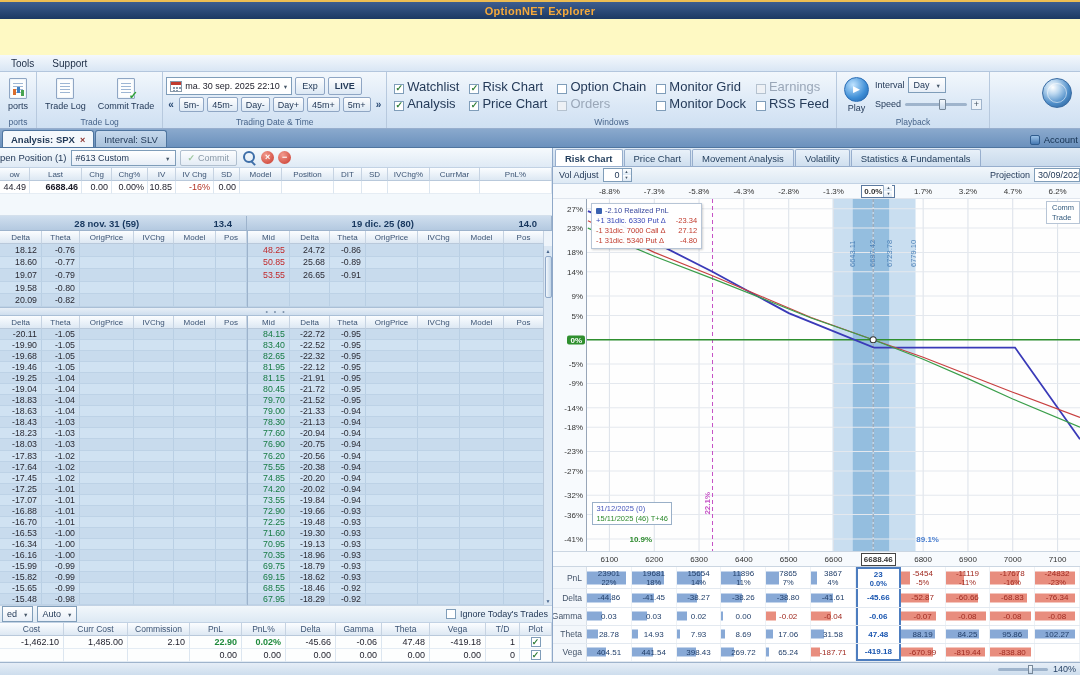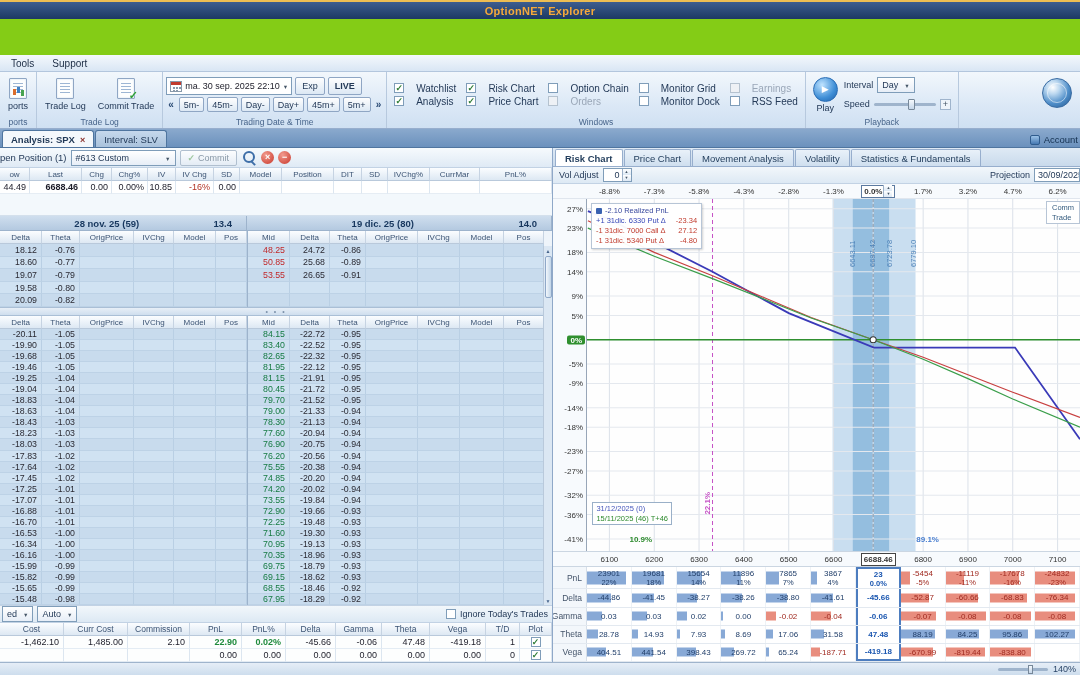--- a/index.html
+++ b/index.html
@@ -1,17 +1,17 @@
 <!DOCTYPE html>
 <html><head>
 <meta charset="utf-8">
 <style>
 *{margin:0;padding:0;box-sizing:border-box;}
 body{font-family:"Liberation Sans",sans-serif;width:1080px;height:675px;overflow:hidden;background:#b8cbe0;}
-#app{width:1080px;height:675px;display:flex;flex-direction:column;font-size:10px;color:#1c1c28;background:#84cc16;position:relative;}
+#app{width:1080px;height:675px;display:flex;flex-direction:column;font-size:10px;color:#1c1c28;background:#fef9c3;position:relative;}
 
 .titlebar{flex:0 0 19px;border-top:2px solid #edbd53;background:linear-gradient(#3d5d8f,#1c3963);display:flex;align-items:center;justify-content:center;}
 .title{color:#f5a93b;font-weight:bold;font-size:11px;letter-spacing:.3px;}
 .menubar{flex:0 0 17px;background:linear-gradient(#f4f8fc,#d9e6f4);border-bottom:1px solid #b3c6dd;display:flex;align-items:center;padding-left:2px;margin-top:36px;}
 .menu-item{padding:1px 9px;font-size:10px;color:#1c2c44;}
 
 .ribbon{flex:0 0 57px;background:linear-gradient(#f2f7fc,#dbe8f6 60%,#cfe0f2);border-bottom:1px solid #97aecd;display:flex;align-items:stretch;overflow:hidden;}
 .rgroup{border-right:1px solid #b7c9de;display:flex;flex-direction:column;padding:1px 3px 0;}
 .gbody{flex:1;display:flex;align-items:center;gap:2px;}
 .gbody.col{flex-direction:column;align-items:stretch;justify-content:center;gap:2px;}
@@ -29,21 +29,21 @@
 .cal-icon::after{content:"";position:absolute;left:2px;top:5px;width:2px;height:2px;background:#8899aa;box-shadow:3px 0 0 #8899aa,6px 0 0 #8899aa,0 3px 0 #8899aa,3px 3px 0 #8899aa;}
 .dd-arrow{display:inline-block;}
 .dd-arrow::after{content:"▼";font-size:5.5px;color:#456;}
 .tbtn{border:1px solid #8fa6c4;background:linear-gradient(#fefefe,#dce8f4);padding:1px 6px;font-size:9px;border-radius:2px;color:#243a58;height:18px;display:inline-flex;align-items:center;white-space:nowrap;}
 .tbtn.live{font-weight:bold;}
 .step-btn{height:15px;padding:0 4px;}
 .nav-arrow{color:#2a4a74;font-weight:bold;font-size:10px;padding:0 2px;}
 .nav-arrow.back::after{content:"«";}
 .nav-arrow.fwd::after{content:"»";}
 .win-grid{display:grid;grid-auto-flow:column;grid-template-rows:repeat(2,1fr);align-content:center;gap:0 2px;}
-.cb-item{display:flex;align-items:center;gap:12px;font-size:10px;color:#243a58;padding:1px 4px;white-space:nowrap;}
+.cb-item{display:flex;align-items:flex-end;gap:3px;font-size:13px;color:#243a58;padding:1px 4px;white-space:nowrap;}
 .cb-item.disabled{color:#9aa7b8;}
 .cb{width:10px;height:10px;background:#fff;border:1px solid #7f9db9;display:inline-flex;align-items:center;justify-content:center;line-height:1;flex:0 0 10px;}
 .cb.on::after{content:"✓";color:#2f7d36;font-size:9px;font-weight:bold;}
 .cb-item.disabled .cb{background:#eef1f5;border-color:#b5c2cf;}
 .play-col{display:flex;flex-direction:column;align-items:center;gap:1px;padding:0 4px;}
 .play-btn{width:25px;height:25px;border-radius:50%;background:radial-gradient(circle at 35% 30%,#bfe3ff,#3e8ed6 60%,#1f5fa8);border:1px solid #2a6db5;color:#fff;display:flex;align-items:center;justify-content:center;}
 .play-btn::after{content:"▶";font-size:9px;}
 .playlbl{font-size:9px;color:#243a58;}
 .pb-col{display:flex;flex-direction:column;justify-content:center;gap:3px;padding-right:4px;}
 .pb-row{display:flex;align-items:center;gap:4px;font-size:9px;color:#243a58;height:16px;}
@@ -365,21 +365,21 @@
           <div class="qv"></div>
           <div class="qv"></div>
           <div class="qv"></div>
           <div class="qv"></div>
           <div class="qv"></div>
           <div class="qv"></div>
         </div>
       <div class="lp-gap"></div>
       <div class="exp-row">
         <div class="exp-cell left">
-          <span class="date">28 nov. 25 (59)</span>
+          <span class="date">28 nov. 31 (59)</span>
           <span class="iv">13.4</span>
         </div>
         <div class="exp-cell rt">
           <span class="date">19 dic. 25 (80)</span>
           <span class="iv">14.0</span>
         </div>
       </div>
       <div class="chain">
         <div class="sec sec1">
           <div class="half left" id="s1L">

